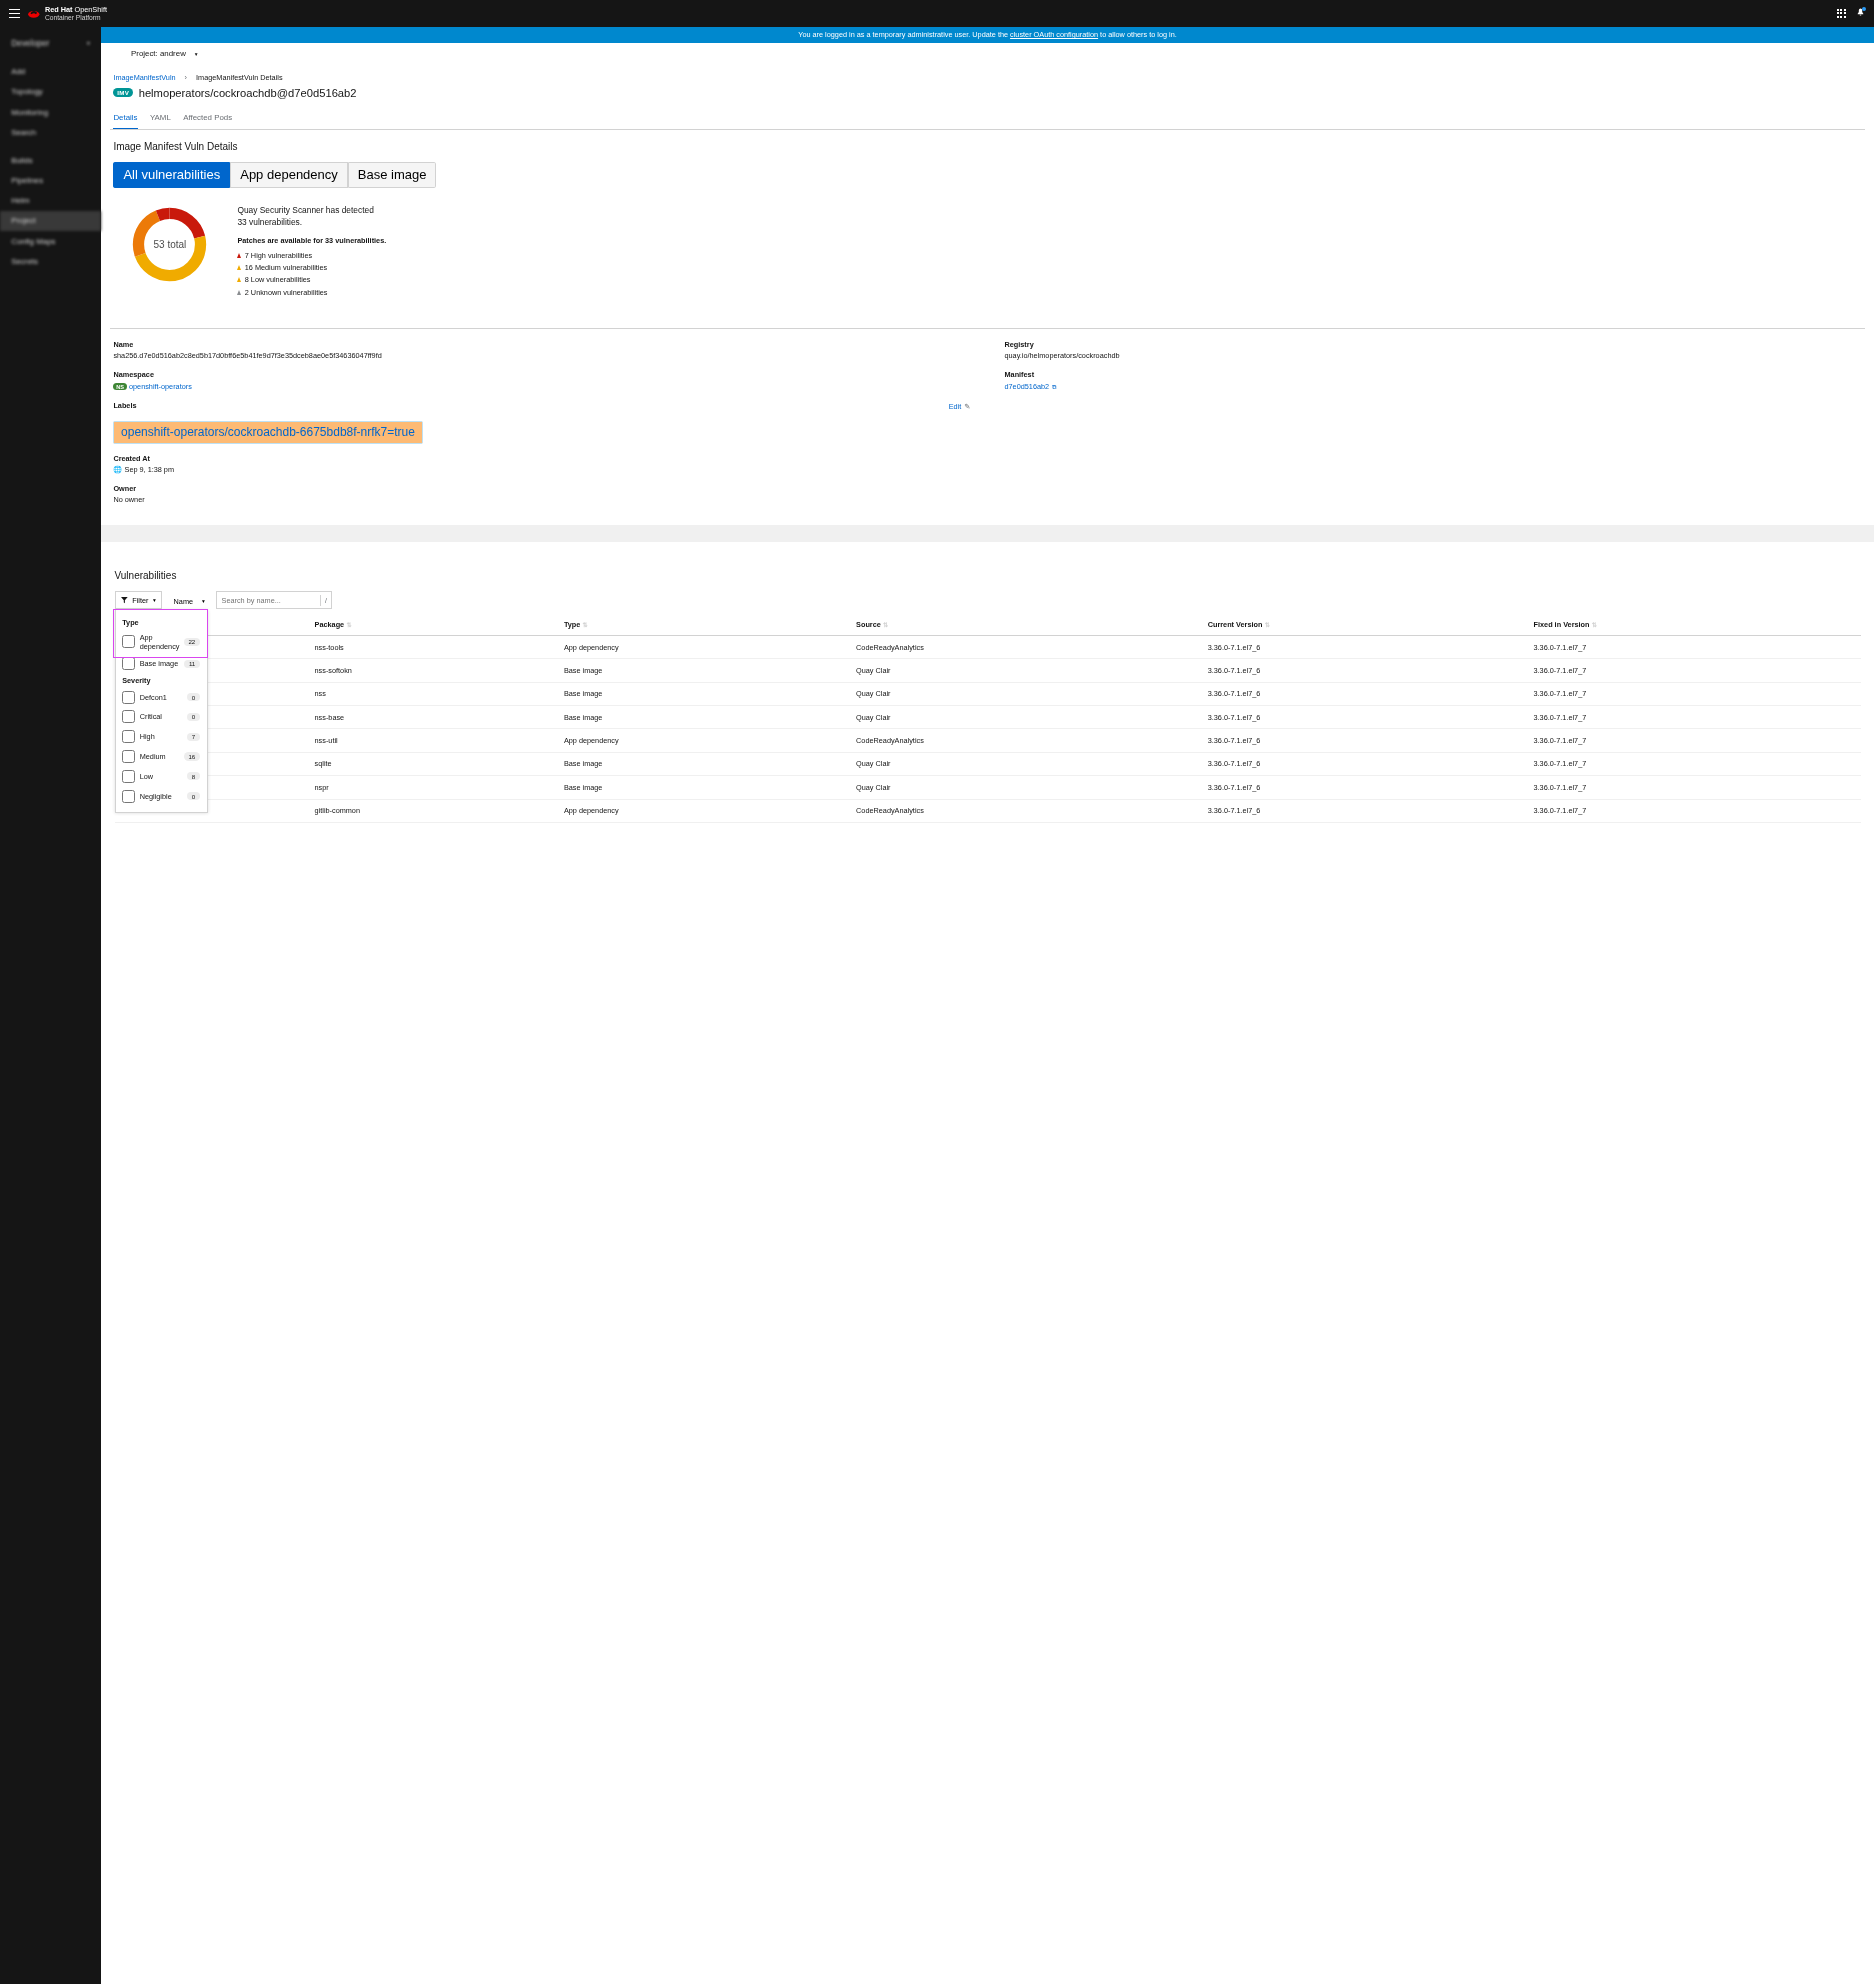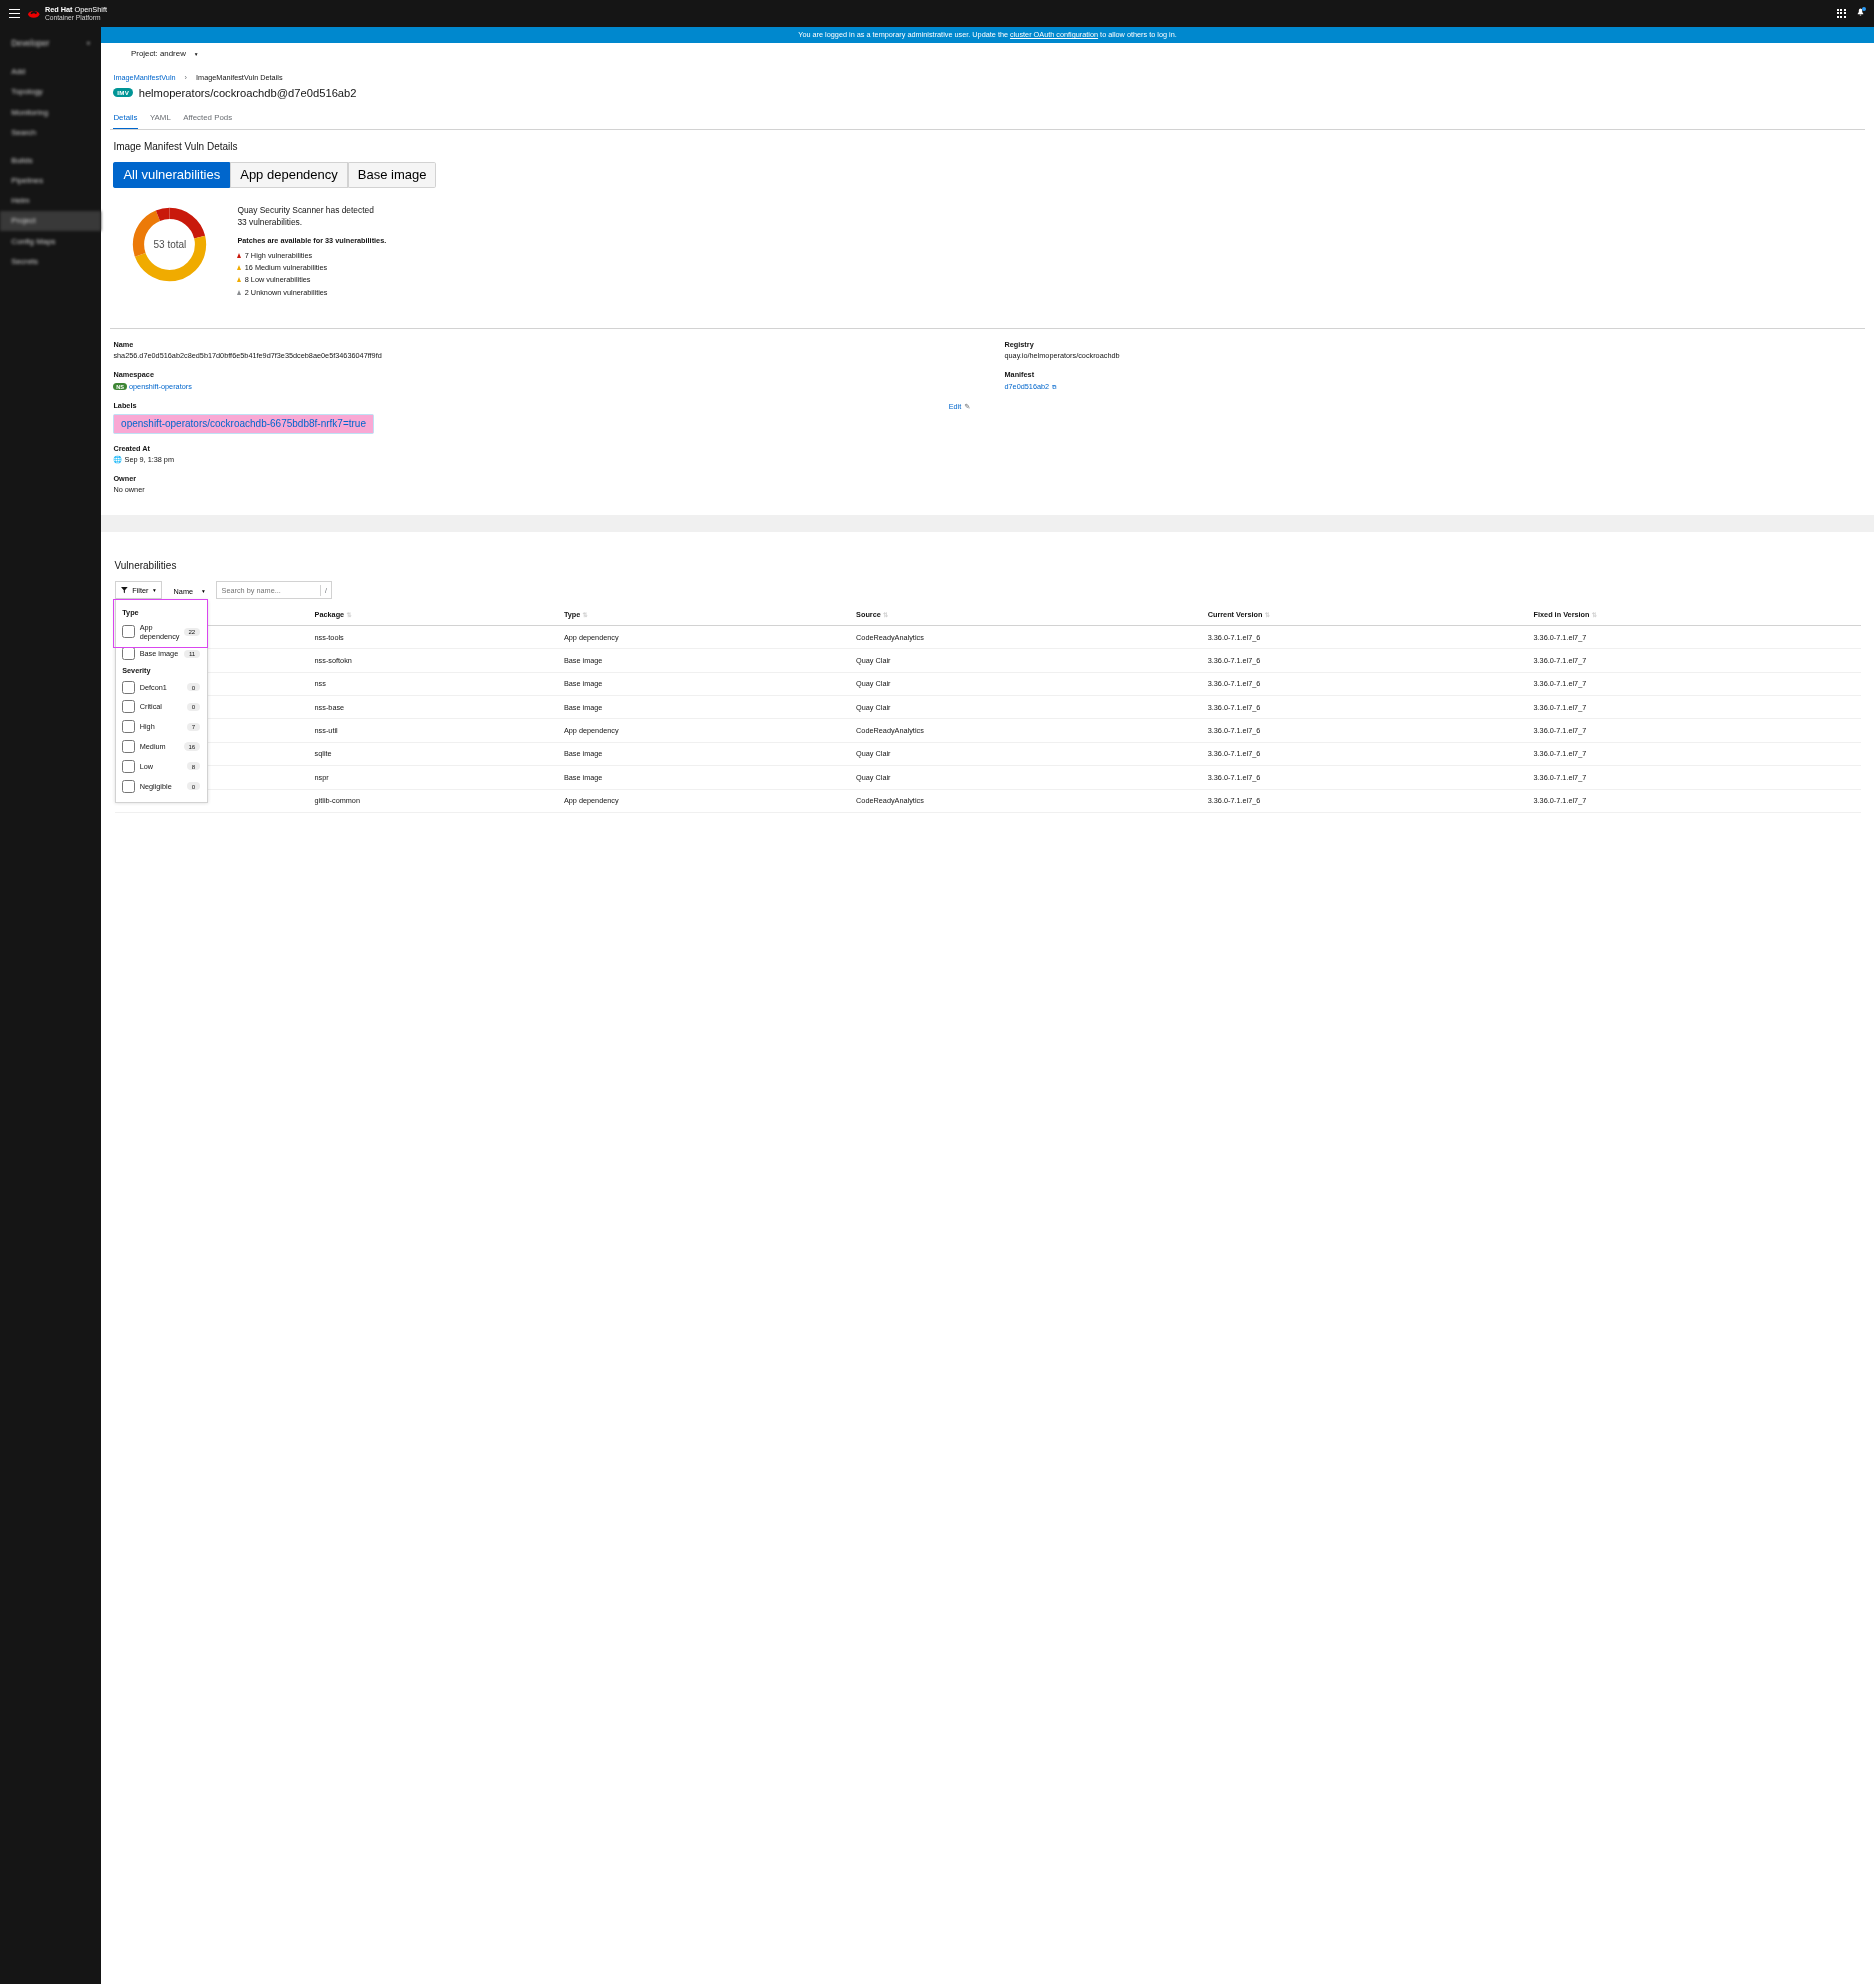--- a/index.html
+++ b/index.html
@@ -59,21 +59,21 @@
 .sev-tri.unk{border-bottom-color:#8a8d90}
 .divider{height:0.6px;background:#d2d2d2;margin:0}
 .dl-grid{display:grid;grid-template-columns:1fr 1fr;gap:4.5px 34px;padding:11.2px 3.4px}
 .dl-item{margin-bottom:10px}
 .dl-item dt{font-size:7.3px;font-weight:600;margin-bottom:2.2px}
 .dl-item dd{font-size:7.3px;color:#151515}
 .ns-badge{background:#3e8635;color:#fff;font-size:5.6px;font-weight:700;padding:0.6px 2.8px;border-radius:5px;margin-right:2.2px}
 .link{color:#0066cc;text-decoration:none}
 .ext-icon{font-size:6.2px;margin-left:1.1px}
 .labels-row{display:flex;justify-content:space-between;align-items:center}
-.label-chip{display:inline-block;border:0.6px solid #bee1f4;background:#f9a8d4;color:#0066cc;padding:3.4px 6.7px;border-radius:1.7px;font-size:10px;margin-top:2px}
+.label-chip{display:inline-block;border:0.6px solid #bee1f4;background:#fdba74;color:#0066cc;padding:3.4px 6.7px;border-radius:1.7px;font-size:12px;margin-top:9px}
 .edit-link{color:#0066cc;font-size:7.3px}
 .edit-link .pencil{color:#6a6e73;margin-left:1.1px}
 .muted{color:#6a6e73}
 .col-left{grid-column:1}
 .col-right{grid-column:2}
 .white-block{background:#fff;margin-top:17px;padding:11.2px 4.5px}
 .filters{display:flex;align-items:flex-end;gap:5.6px;margin-bottom:5.6px;position:relative}
 .filter-btn{display:flex;align-items:center;gap:4.5px;padding:3.4px 5.6px;border:0.6px solid #d2d2d2;background:#fff;cursor:pointer;font-size:7.3px}
 .filter-btn.plain{border:none;background:none}
 .caret{font-size:5.6px}

